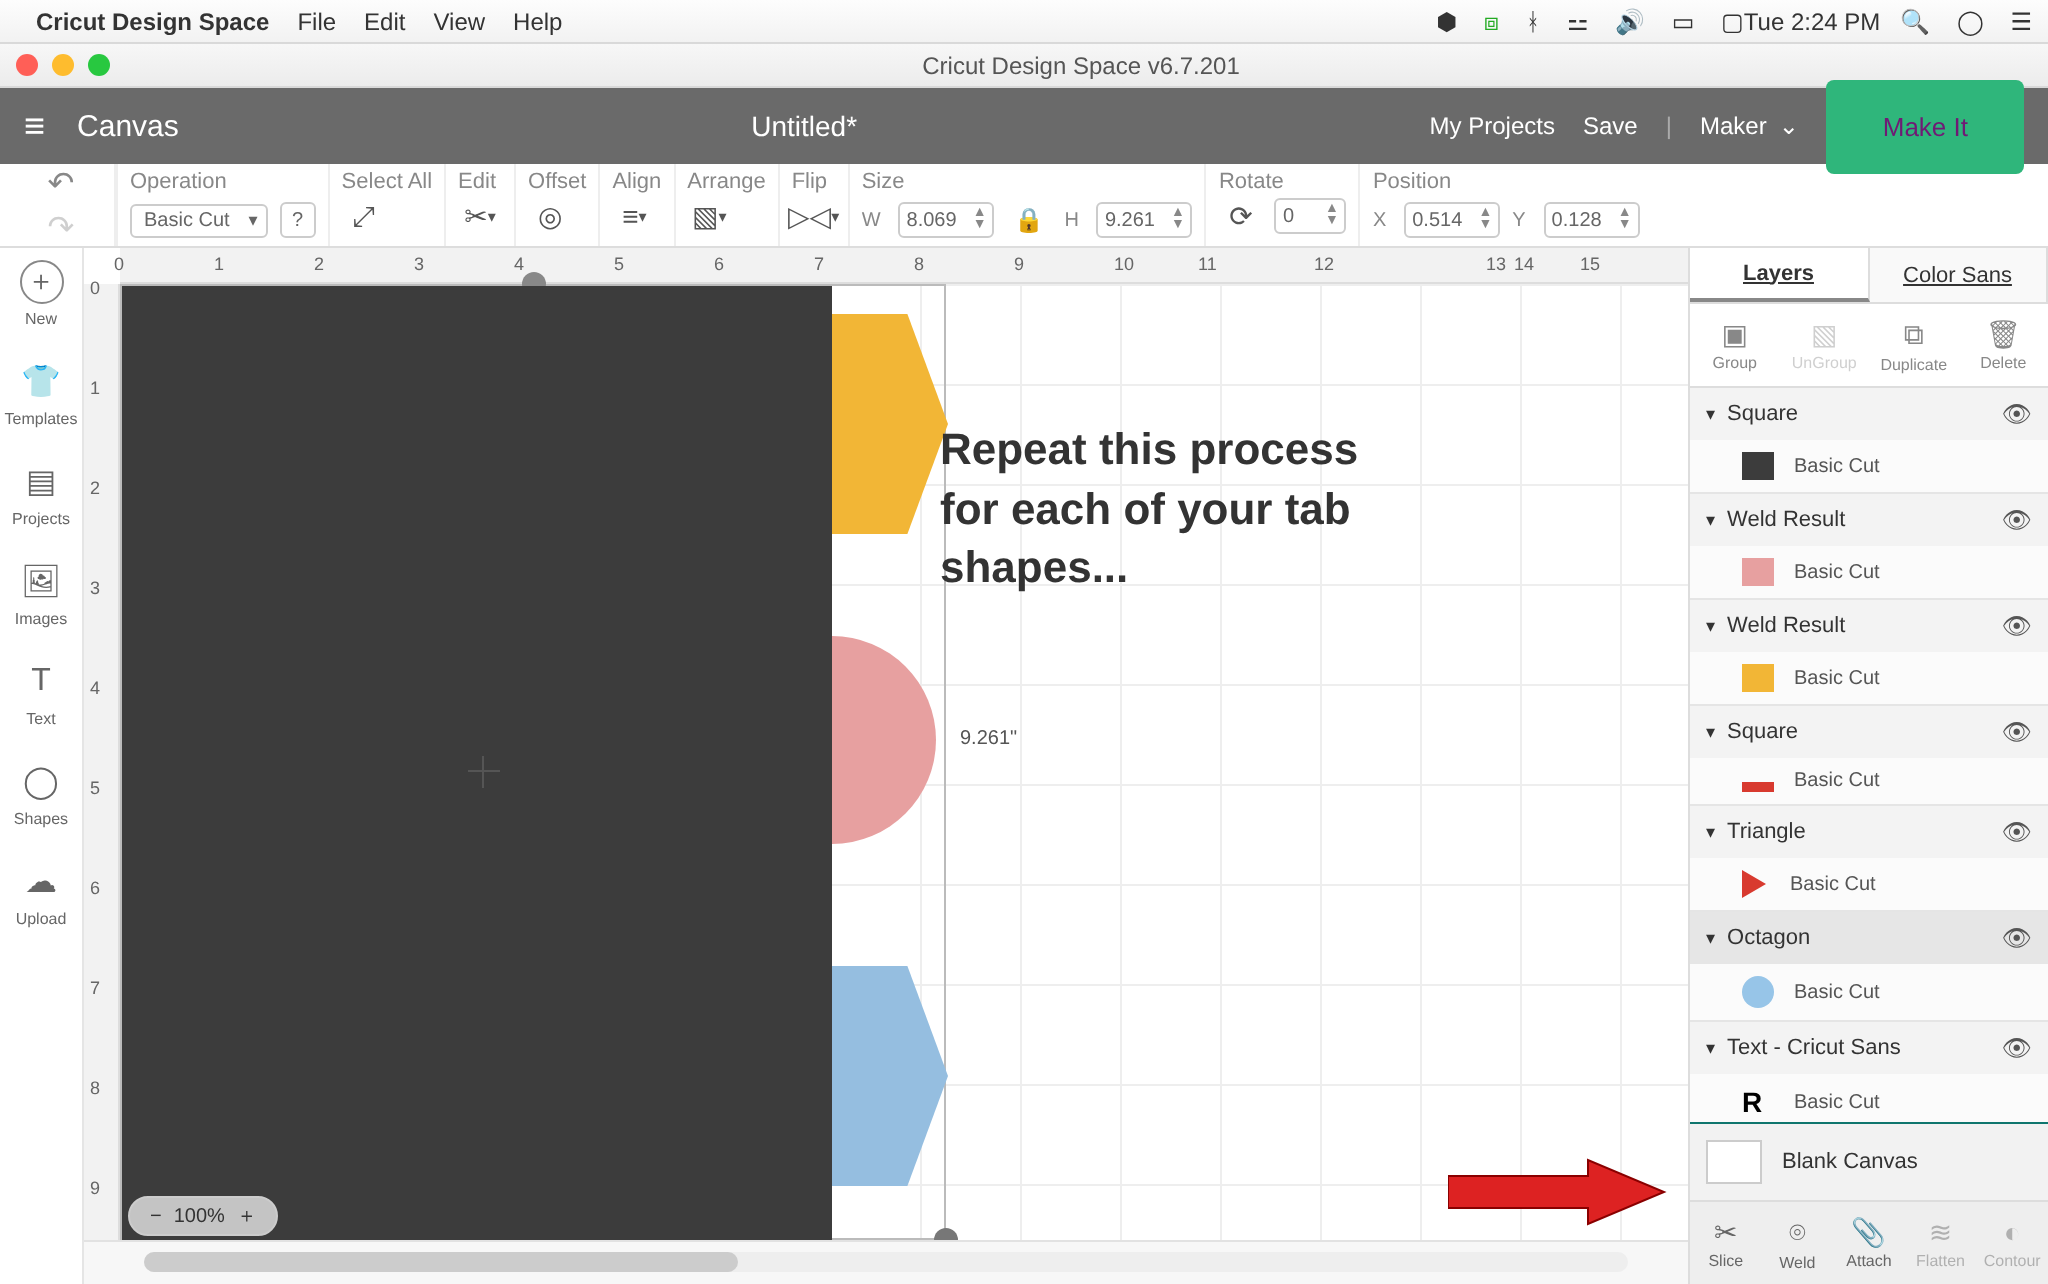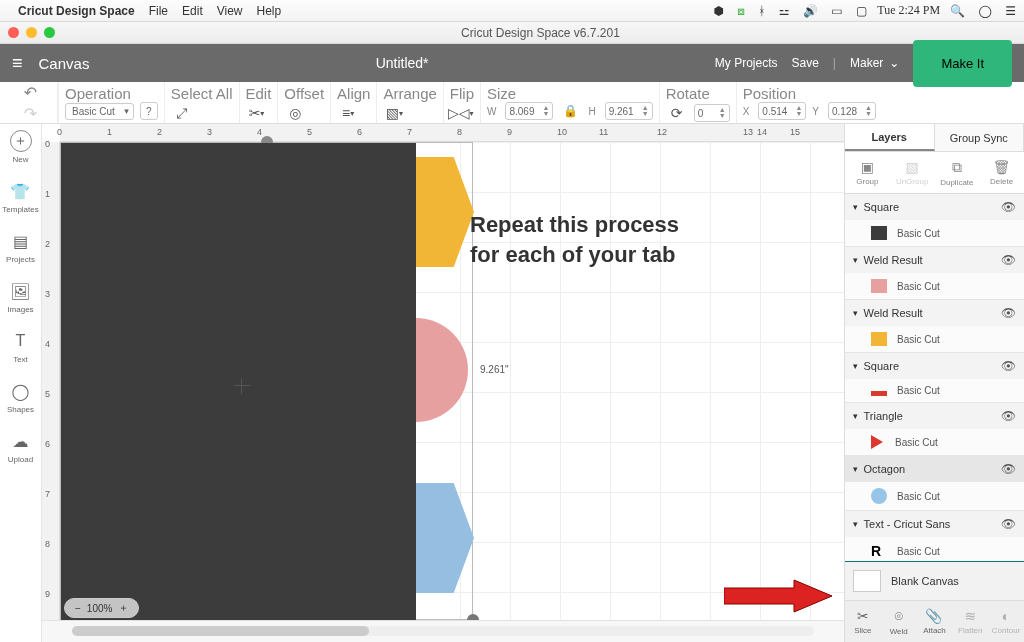--- a/index.html
+++ b/index.html
@@ -5,44 +5,44 @@
   * { box-sizing: border-box; margin: 0; padding: 0; font-family: -apple-system, BlinkMacSystemFont, "Helvetica Neue", Arial, sans-serif; }
   body { width: 1024px; height: 642px; overflow: hidden; background: #fff; font-size: 11px; color: #333; }
 
   
   .mac-menubar { height: 22px; background: linear-gradient(#fdfdfd,#f2f2f2); border-bottom: 1px solid #d9d9d9; display:flex; align-items:center; padding:0 8px; font-size:12px; }
   .mac-menubar .apple { font-size: 14px; margin-right: 10px; }
   .mac-menubar .app-name { font-weight: 600; margin-right: 14px; }
   .mac-menubar .m-item { margin-right: 14px; }
   .mac-menubar .spacer { flex: 1; }
   .mac-menubar .right-icons span { margin-left: 10px; font-size: 12px; }
-  .mac-menubar .clock { margin-left: 10px; font-family: Liberation Serif, serif; }
+  .mac-menubar .clock { margin-left: 0; }
 
   
   .win-titlebar { height: 22px; background: linear-gradient(#f7f7f7,#ececec); border-bottom: 1px solid #d9d9d9; display:flex; align-items:center; padding:0 8px; font-size:12px; color:#555; }
   .traffic { display:flex; gap:7px; margin-right: 10px; }
   .traffic .dot { width:11px; height:11px; border-radius:50%; }
   .dot.red { background:#ff5f57; } .dot.yellow { background:#febc2e; } .dot.green { background:#28c840; }
   .win-title-center { flex:1; text-align:center; }
 
   
   .app-topbar { height: 38px; background: #6a6a6a; display:flex; align-items:center; color:#fff; padding:0 12px; font-size:13px; }
   .app-topbar .hamburger { font-size: 18px; margin-right: 16px; }
   .app-topbar .canvas-label { font-size:15px; }
   .app-topbar .center { flex:1; text-align:center; font-size:14px; }
   .app-topbar .right-links { display:flex; align-items:center; gap:14px; font-size:12px; }
   .app-topbar .divider-v { color:#aaa; }
   .topbar-chip { display:flex; align-items:center; gap:6px; }
-  .make-it { background:#2fb67b; color:#000000; padding:16px 28px; border-radius:4px; font-size:13px; }
+  .make-it { background:#2fb67b; color:#701a75; padding:16px 28px; border-radius:4px; font-size:13px; }
 
   
   .op-toolbar { height: 42px; background: #fff; border-bottom: 1px solid #ddd; display:flex; align-items:flex-end; font-size:10px; color:#666; padding: 0 4px; }
   .tool-col { display:flex; flex-direction:column; align-items:flex-start; padding: 3px 6px 4px 6px; border-left: 1px solid #eee; height: 100%; justify-content: space-between;}
   .tool-col:first-child { border-left:none; }
-  .tool-col .lbl { font-size:15px; color:#888;text-align:center; }
+  .tool-col .lbl { font-size:11px; color:#888;text-align:center; }
   .tool-col .ctrls { display:flex; align-items:center; gap:6px; }
   .select-box { border:1px solid #ccc; border-radius:3px; padding: 2px 18px 2px 6px; font-size:10px; background:#fff; position:relative;}
   .select-box::after { content:"▾"; position:absolute; right:4px; top:2px; font-size:9px; color:#666;}
   .q-box { border:1px solid #ccc; border-radius:3px; width:18px; height:18px; display:flex; align-items:center; justify-content:center; font-size:10px;}
   .icon-btn { width:22px; height:22px; display:flex; align-items:center; justify-content:center; font-size:14px; color:#555;}
   .num-input { border:1px solid #ccc; border-radius:3px; width:48px; height:18px; font-size:10px; padding: 0 3px; display:flex; align-items:center; justify-content: space-between;}
   .num-input .stepper { font-size:7px; line-height:6px; color:#888; }
   .lock-icon { font-size:12px; color:#888; margin: 0 4px;}
   .wh-label, .xy-label { font-size:10px; color:#888; margin-right:3px;}
 
@@ -83,21 +83,21 @@
   .red-arrow svg { display:block; }
 
   .zoom-chip { position:absolute; left:22px; bottom:24px; background:rgba(220,220,220,0.85); border:1px solid #ccc; border-radius:12px; padding:2px 10px; font-size:10px; display:flex; align-items:center; gap:6px;}
   .footer-bar { position:absolute; left:0; right:0; bottom:0; height:22px; background:#f7f7f7; border-top:1px solid #e2e2e2; }
   .footer-bar .h-scroll { position:absolute; left:30px; right:30px; top:5px; height:10px; background:#eee; border-radius:5px;}
   .footer-bar .h-thumb { position:absolute; left:0; width:40%; top:0; height:100%; background:#ccc; border-radius:5px;}
 
   
   .right-panel { width:180px; background:#f3f3f3; border-left:1px solid #ddd; display:flex; flex-direction:column; }
   .rp-tabs { display:flex; height:28px; border-bottom:1px solid #ddd; background:#fff;}
-  .rp-tab { flex:1; display:flex; align-items:center; justify-content:center; font-size:11px; border-right:1px solid #ddd; background:#f9f9f9;}
+  .rp-tab { flex:1; display:flex; align-items:center; justify-content:center; font-size:11px; border-right:1px solid #ddd; background:#f9f9f9;text-decoration:underline;}
   .rp-tab.active { background:#fff; font-weight:600; border-bottom:2px solid #888;}
   .rp-actions { display:flex; height:42px; border-bottom:1px solid #ddd; background:#fff;}
   .rp-act { flex:1; display:flex; flex-direction:column; align-items:center; justify-content:center; font-size:8px; color:#888;}
   .rp-act .ic { font-size:14px; margin-bottom:2px;}
   .rp-act.disabled { opacity:0.4; }
 
   .layer-list { flex:1; overflow-y:auto; }
   .layer-group { border-bottom:1px solid #e5e5e5; }
   .lg-header { display:flex; align-items:center; padding:6px 8px; font-size:11px; background:#f3f3f3;}
   .lg-header.selected { background:#e6e6e6; }
@@ -338,20 +338,21 @@
             <div class="crosshair"></div>
           </div>
         <div class="pentagon-y"></div>
         <div class="half-circle"></div>
         <div class="pentagon-b"></div>
       </div>
       <div class="dim-label">9.261"</div>
       <div class="tutorial-text">
         <div>Repeat this process</div>
         <div>for each of your tab</div>
+        <div>shapes...</div>
       </div>
       <div class="red-arrow">
         <svg width="110" height="40">
             <polygon points="0,12 70,12 70,4 108,20 70,36 70,28 0,28" fill="#d22" stroke="#8a0000" stroke-width="1"></polygon>
           </svg>
       </div>
     </div>
     <div class="zoom-chip">
       <span>−</span>
       <span>100%</span>
@@ -360,21 +361,21 @@
     <div class="footer-bar">
       <div class="h-scroll">
           <div class="h-thumb"></div>
         </div>
     </div>
   </div>
 
   <div class="right-panel">
     <div class="rp-tabs">
       <div class="rp-tab active">Layers</div>
-      <div class="rp-tab">Group Sync</div>
+      <div class="rp-tab">Color Sans</div>
     </div>
     <div class="rp-actions">
       <div class="rp-act">
           <div class="ic">▣</div>
           <span>Group</span>
         </div>
       <div class="rp-act disabled">
           <div class="ic">▧</div>
           <span>UnGroup</span>
         </div>

